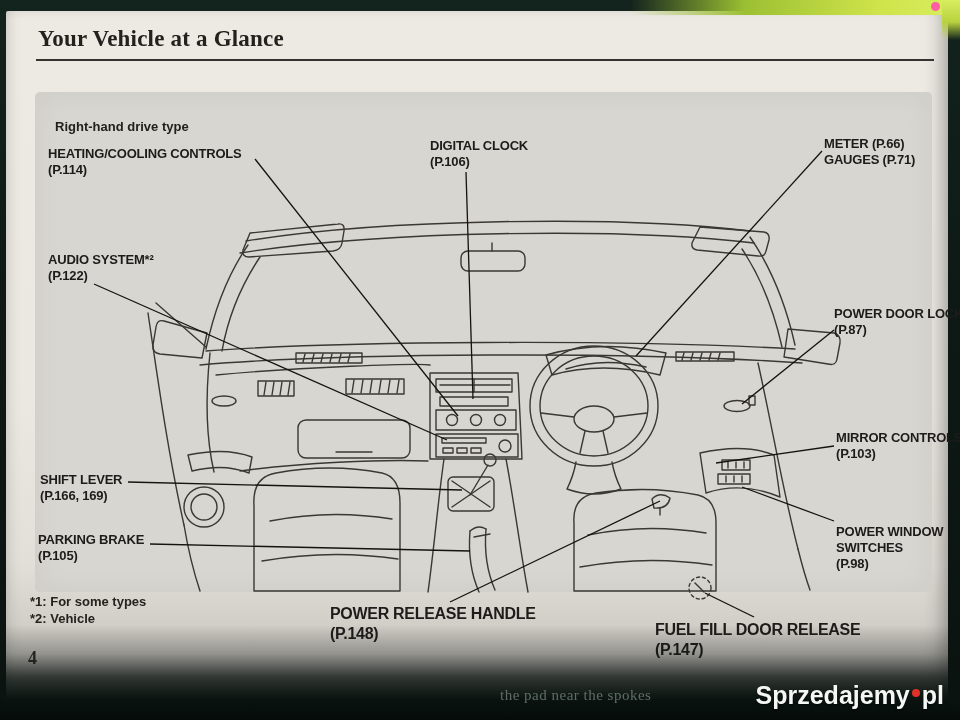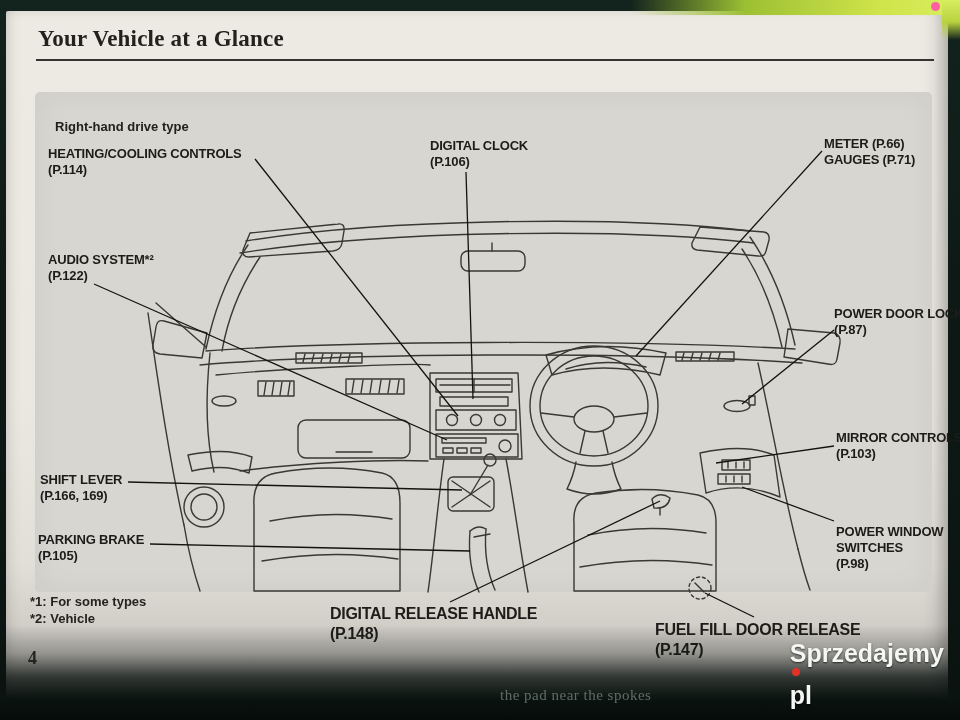--- a/index.html
+++ b/index.html
@@ -28,22 +28,22 @@
              font-weight:bold; font-size:18px; color:#24231f; }
 
   svg.diagram { position:absolute; left:0; top:0; z-index:3; pointer-events:none; }
 
   .bottom-shade { position:absolute; left:0; bottom:0; width:960px; height:95px; z-index:5;
     background:linear-gradient(180deg, rgba(11,19,16,0) 0%, rgba(11,19,16,.28) 30%, rgba(11,19,16,.78) 55%, #0a1310 78%, #050b09 100%); }
 
   .bleed { position:absolute; left:500px; bottom:16px; z-index:6; font-family:"Liberation Serif",serif;
            font-size:15px; color:#9fb2aa; opacity:.55; letter-spacing:.5px; }
 
-  .wm { position:absolute; right:16px; bottom:10px; z-index:7; display:flex; align-items:flex-start;
-        font-weight:bold; font-size:25px; color:#f5f7f5; text-shadow:0 1px 2px rgba(0,0,0,.65);flex-direction:column; }
+  .wm { position:absolute; right:16px; bottom:10px; z-index:7; display:flex; align-items:center;
+        font-weight:bold; font-size:25px; color:#f5f7f5; text-shadow:0 1px 2px rgba(0,0,0,.65); }
   .wm .dot { width:8px; height:8px; border-radius:50%; background:#e03228; margin:0 2px 5px 2px; }
 
   .green-strip { position:absolute; top:0; left:630px; width:330px; height:15px; z-index:7;
     background:linear-gradient(90deg, rgba(156,192,51,0) 0%, #9cc033 35%, #cfe34a 75%, #d8ee5e 100%); }
   .green-corner { position:absolute; top:0; right:0; width:18px; height:40px; z-index:7;
     background:linear-gradient(180deg,#d8ee5e 0%, #b8d23f 55%, rgba(184,210,63,0) 100%); }
   .pink-dot { position:absolute; top:2px; right:20px; width:9px; height:9px; border-radius:50%;
               background:#ff5fa2; z-index:8; }
 </style>
 </head>
@@ -217,21 +217,21 @@
   </div>
   <div class="lbl" style="left:40px;top:472px">
     <span class="ln">SHIFT LEVER</span>
     <span class="ln">(P.166, 169)</span>
   </div>
   <div class="lbl" style="left:38px;top:532px">
     <span class="ln">PARKING BRAKE</span>
     <span class="ln">(P.105)</span>
   </div>
   <div class="lbl big" style="left:330px;top:604px">
-    <span class="ln">DIGITAL RELEASE HANDLE</span>
+    <span class="ln">POWER RELEASE HANDLE</span>
     <span class="ln">(P.148)</span>
   </div>
   <div class="lbl big" style="left:655px;top:620px">
     <span class="ln">FUEL FILL DOOR RELEASE</span>
     <span class="ln">(P.147)</span>
   </div>
 
   <div class="fnote" style="left:30px;top:594px">*1: For some types</div>
   <div class="fnote" style="left:30px;top:611px">*2: Vehicle</div>
 

